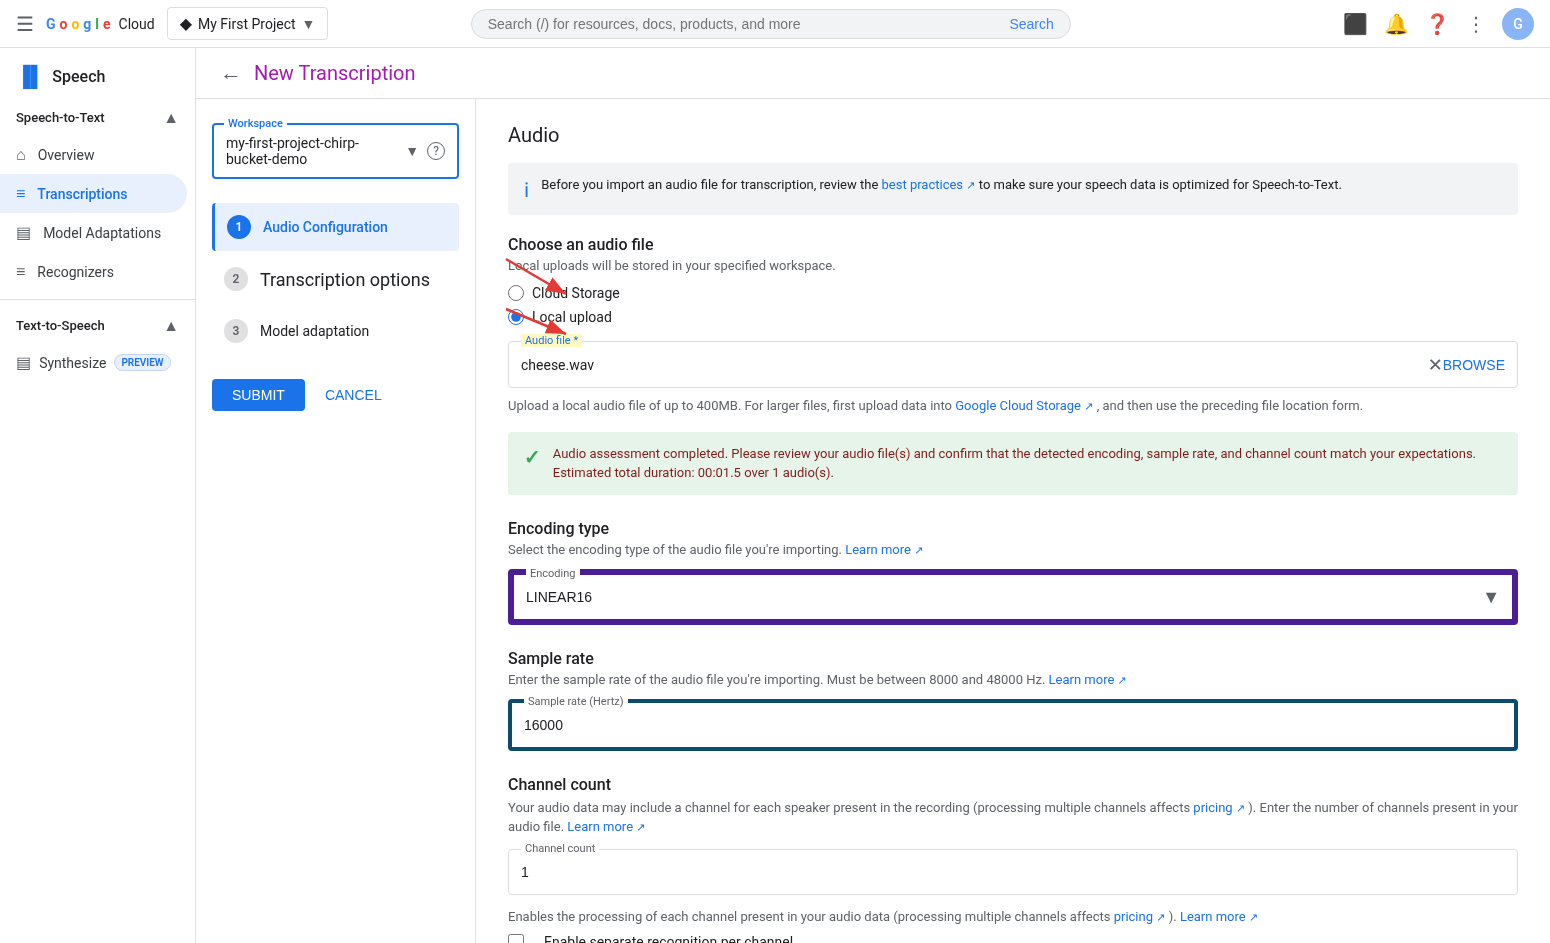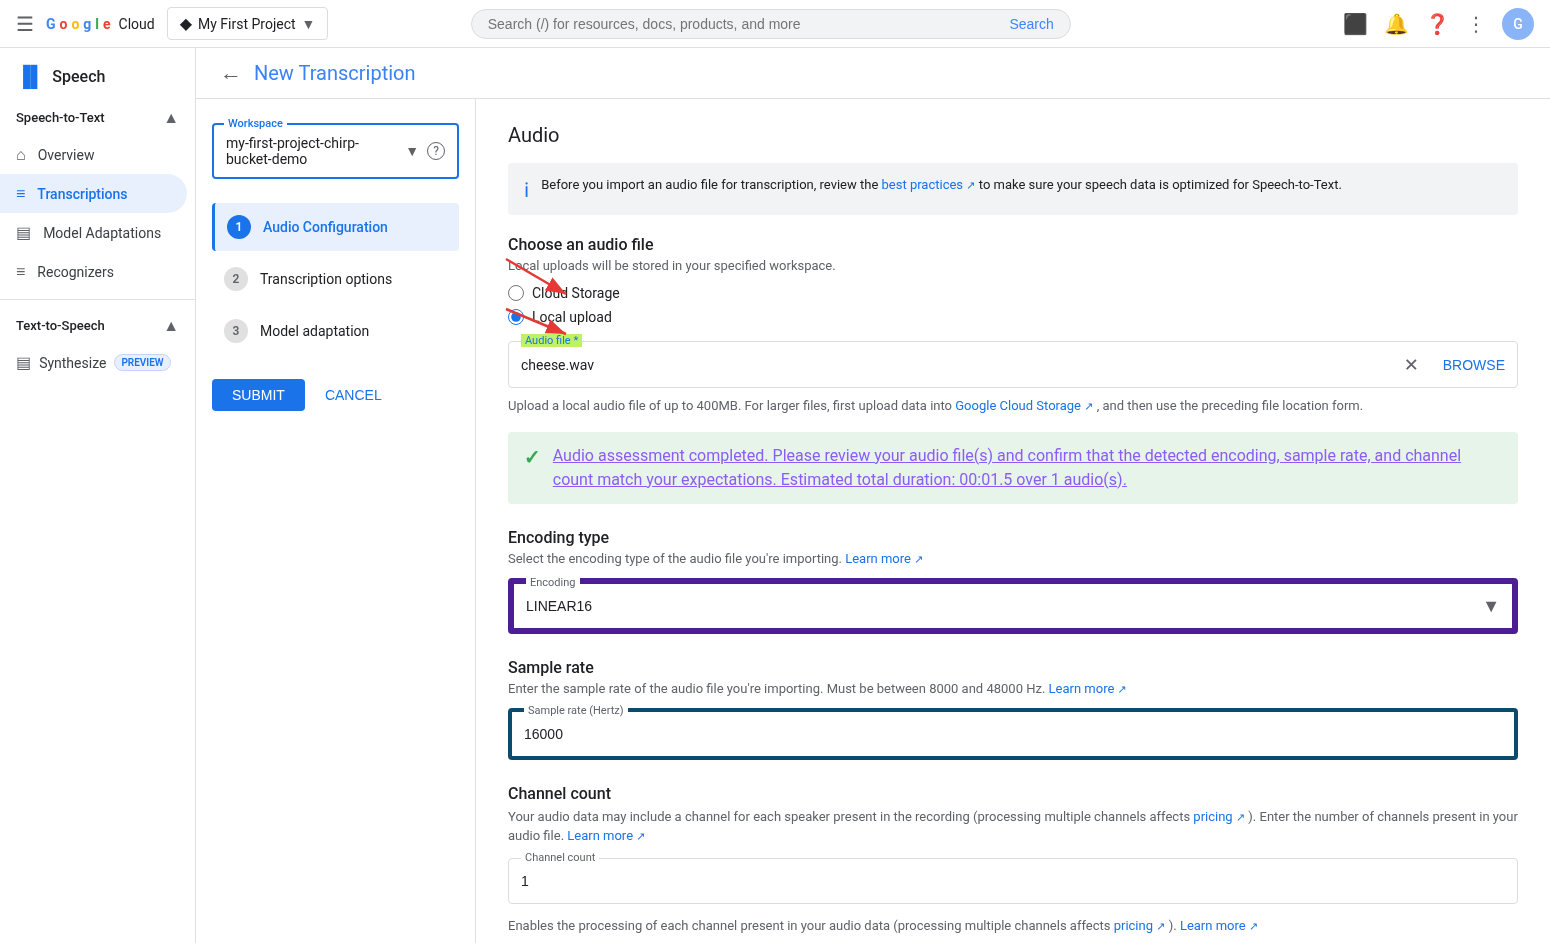--- a/index.html
+++ b/index.html
@@ -90,21 +90,21 @@
         <span>Synthesize</span>
         <span style="background:#e8f0fe; color:#1a73e8; font-size:10px; font-weight:600; padding:2px 6px; border-radius:10px; border:1px solid #c5d4f6;">PREVIEW</span>
       </div>
     </div>
   </div>
 
   <div style="flex:1; display:flex; flex-direction:column; overflow:hidden; background:#fff;">
 
     <div style="display:flex; align-items:center; gap:12px; padding:12px 24px; border-bottom:1px solid #e0e0e0; flex-shrink:0;">
       <span style="color:#5f6368; cursor:pointer; font-size:22px;">←</span>
-      <span style="font-size:20px; font-weight:400; color:#3b82f6;">New Transcription</span>
+      <span style="font-size:20px; font-weight:400; color:#a21caf;">New Transcription</span>
     </div>
 
     <div style="display:flex; flex:1; overflow:hidden;">
 
       <div style="width:280px; padding:24px 16px; border-right:1px solid #e0e0e0; flex-shrink:0; overflow-y:auto;">
 
         <div style="margin-bottom:24px;">
           <div style="border:2px solid #1a73e8; border-radius:4px; padding:10px 12px; position:relative; cursor:pointer;">
             <div style="font-size:11px; color:#1a73e8; font-weight:500; position:absolute; top:-8px; left:10px; background:#fff; padding:0 4px;">Workspace</div>
             <div style="display:flex; align-items:center; gap:8px;">
@@ -117,21 +117,21 @@
 
         <div style="display:flex; flex-direction:column; gap:4px; margin-bottom:24px;">
 
           <div style="display:flex; align-items:center; gap:12px; padding:12px; border-radius:4px; background:#e8f0fe; cursor:pointer; border-left:3px solid #1a73e8;">
             <div style="width:24px; height:24px; border-radius:50%; background:#1a73e8; color:#fff; display:flex; align-items:center; justify-content:center; font-size:12px; font-weight:600; flex-shrink:0;">1</div>
             <span style="font-size:14px; color:#1a73e8; font-weight:500;">Audio Configuration</span>
           </div>
 
           <div style="display:flex; align-items:center; gap:12px; padding:12px; border-radius:4px; cursor:pointer;">
             <div style="width:24px; height:24px; border-radius:50%; background:#e0e0e0; color:#5f6368; display:flex; align-items:center; justify-content:center; font-size:12px; font-weight:600; flex-shrink:0;">2</div>
-            <span style="font-size:14px; color:#202124;">Transcription options</span>
+            <span style="font-size:18px; color:#202124;">Transcription options</span>
           </div>
 
           <div style="display:flex; align-items:center; gap:12px; padding:12px; border-radius:4px; cursor:pointer;">
             <div style="width:24px; height:24px; border-radius:50%; background:#e0e0e0; color:#5f6368; display:flex; align-items:center; justify-content:center; font-size:12px; font-weight:600; flex-shrink:0;">3</div>
             <span style="font-size:14px; color:#202124;">Model adaptation</span>
           </div>
         </div>
 
         <div style="display:flex; align-items:center; gap:12px;">
           <button style="background:#1a73e8; color:#fff; border:none; border-radius:4px; padding:8px 20px; font-size:14px; font-weight:500; cursor:pointer;">SUBMIT</button>
@@ -174,38 +174,38 @@
               <input type="radio" name="audioSource" style="accent-color: rgb(26, 115, 232); width: 16px; height: 16px;">
               <span>Cloud Storage</span>
             </label>
             <label style="display:flex; align-items:center; gap:8px; font-size:14px; cursor:pointer;">
               <input type="radio" name="audioSource" checked="" style="accent-color: rgb(26, 115, 232); width: 16px; height: 16px;">
               <span>Local upload</span>
             </label>
           </div>
 
           <div style="border:1px solid #dadce0; border-radius:4px; margin-bottom:8px; position:relative;">
-            <span style="font-size:11px; color:#1a73e8; position:absolute; top:-8px; left:12px; background:#bef264; padding:0 4px;">Audio file *</span>
-            <div style="display:flex; align-items:center; padding:12px 12px; gap:24px;">
+            <span style="font-size:11px; color:#1a73e8; position:absolute; top:-8px; left:12px; background:#fef9c3; padding:0 4px;">Audio file *</span>
+            <div style="display:flex; align-items:center; padding:12px 12px; gap:0;">
               <span style="flex:1; font-size:14px; color:#202124;">cheese.wav</span>
               <span style="color:#5f6368; cursor:pointer; font-size:18px;">✕</span>
               <button style="color:#1a73e8; font-size:14px; font-weight:500; cursor:pointer; background:none; border:none;">BROWSE</button>
             </div>
           </div>
 
           <div style="font-size:13px; color:#5f6368; margin-bottom:16px; line-height:1.5;">
             <span>Upload a local audio file of up to 400MB. For larger files, first upload data into </span>
             <a style="color:#1a73e8; text-decoration:none;" href="#">Google Cloud Storage</a>
             <span style="color:#1a73e8; font-size:11px;">↗</span>
             <span>, and then use the preceding file location form.</span>
           </div>
 
           <div style="display:flex; align-items:flex-start; gap:12px; background:#e6f4ea; border-radius:4px; padding:12px 16px; margin-bottom:24px;">
             <span style="color:#34a853; font-size:20px; flex-shrink:0; margin-top:1px; font-weight:700;">✓</span>
-            <span style="font-size:16px; color:#8b5cf6; line-height:1.5;text-decoration:underline;">Audio assessment completed. Please review your audio file(s) and confirm that the detected encoding, sample rate, and channel count match your expectations. Estimated total duration: 00:01.5 over 1 audio(s).</span>
+            <span style="font-size:13px; color:#7f1d1d; line-height:1.5;">Audio assessment completed. Please review your audio file(s) and confirm that the detected encoding, sample rate, and channel count match your expectations. Estimated total duration: 00:01.5 over 1 audio(s).</span>
           </div>
         </div>
 
         <div style="margin-bottom:24px;">
           <h3 style="font-size:16px; font-weight:500; color:#202124; margin-bottom:4px;">Encoding type</h3>
           <div style="font-size:13px; color:#5f6368; margin-bottom:12px;">
             <span>Select the encoding type of the audio file you're importing. </span>
             <a style="color:#1a73e8; text-decoration:none;" href="#">Learn more</a>
             <span style="color:#1a73e8; font-size:11px;">↗</span>
           </div>

